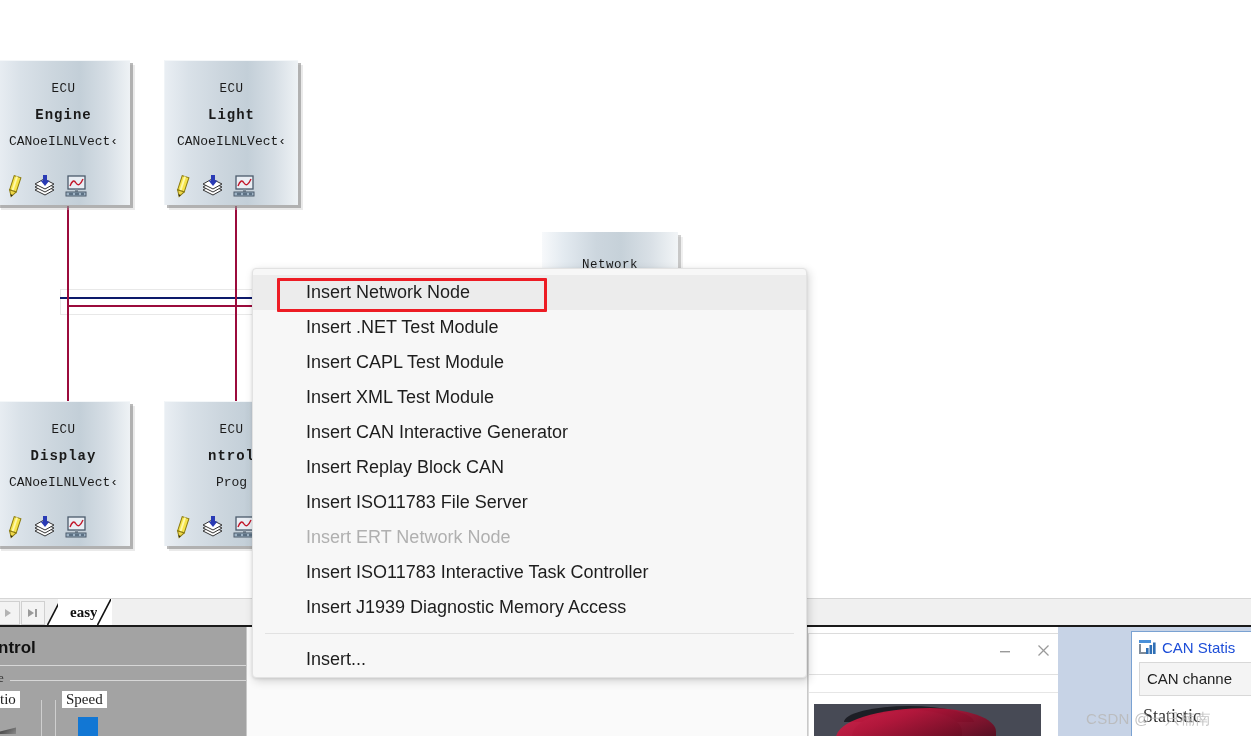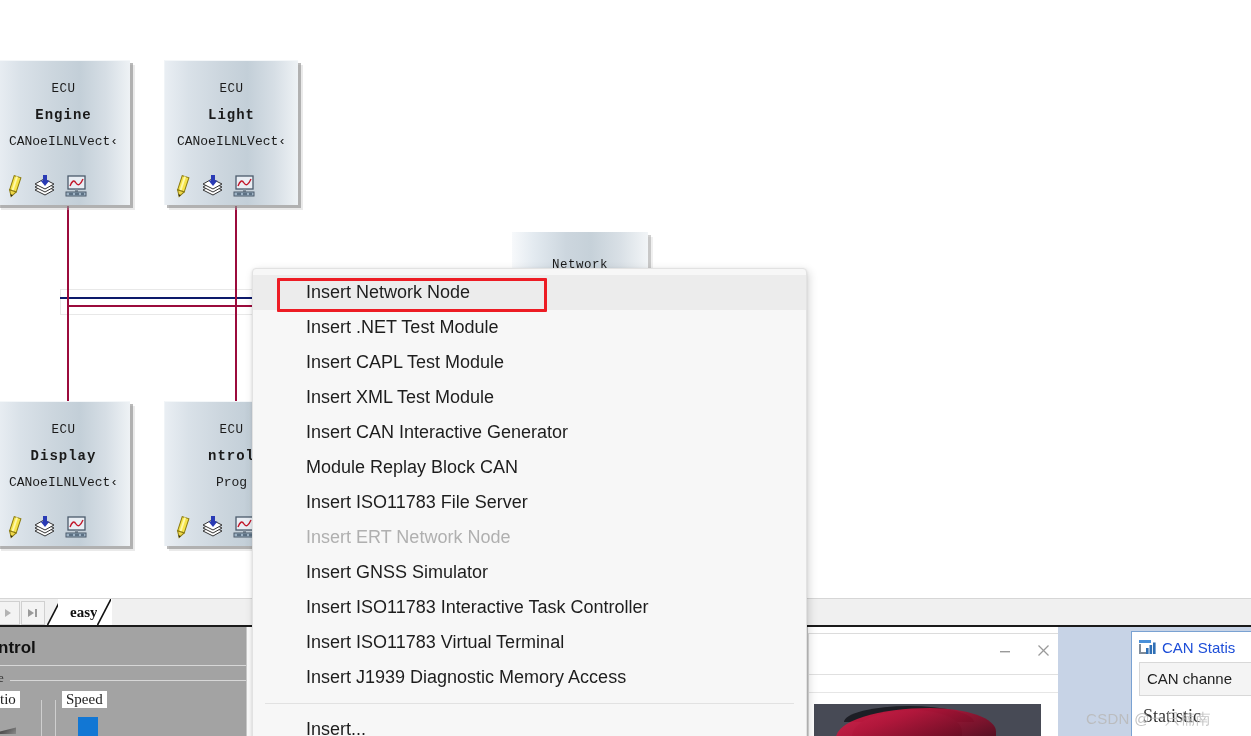--- a/index.html
+++ b/index.html
@@ -290,21 +290,21 @@
             <rect x="11" y="15" width="3" height="3" fill="#7f8c99"></rect>
             <rect x="2" y="18" width="20" height="4" fill="#9fb4c6" stroke="#4b5a6b" stroke-width="1"></rect>
             <rect x="5" y="18.8" width="4" height="2.4" fill="#5d7184"></rect>
             <rect x="11" y="18.8" width="4" height="2.4" fill="#5d7184"></rect>
             <rect x="17" y="18.8" width="3" height="2.4" fill="#5d7184"></rect>
           </svg>
         </span>
       </div>
     </div>
 
-    <div class="net-node" style="left:512px;top:204px;width:136px;height:64px;">
+    <div class="net-node" style="left:542px;top:204px;width:136px;height:64px;">
       <div class="n-type">Network</div>
       <div class="n-name">easy</div>
     </div>
   </div>
 
   <div class="tabstrip">
     <div class="navbtn" style="left:-4px;">
       <svg width="12" height="12" viewBox="0 0 12 12">
           <polygon points="3,2 9,6 3,10" fill="#b3b3b3"></polygon>
         </svg>
@@ -414,38 +414,32 @@
     <div class="mi">
       <span>Insert CAPL Test Module</span>
     </div>
     <div class="mi">
       <span>Insert XML Test Module</span>
     </div>
     <div class="mi">
       <span>Insert CAN Interactive Generator</span>
     </div>
     <div class="mi">
-      <span>Module Replay Block CAN</span>
+      <span>Insert Replay Block CAN</span>
     </div>
     <div class="mi">
       <span>Insert ISO11783 File Server</span>
     </div>
     <div class="mi disabled">
       <span>Insert ERT Network Node</span>
     </div>
     <div class="mi">
-      <span>Insert GNSS Simulator</span>
-    </div>
-    <div class="mi">
       <span>Insert ISO11783 Interactive Task Controller</span>
     </div>
     <div class="mi">
-      <span>Insert ISO11783 Virtual Terminal</span>
-    </div>
-    <div class="mi">
       <span>Insert J1939 Diagnostic Memory Access</span>
     </div>
     <div class="sep"></div>
     <div class="mi">
       <span>Insert...</span>
     </div>
   </div>
 
 </div>
 

